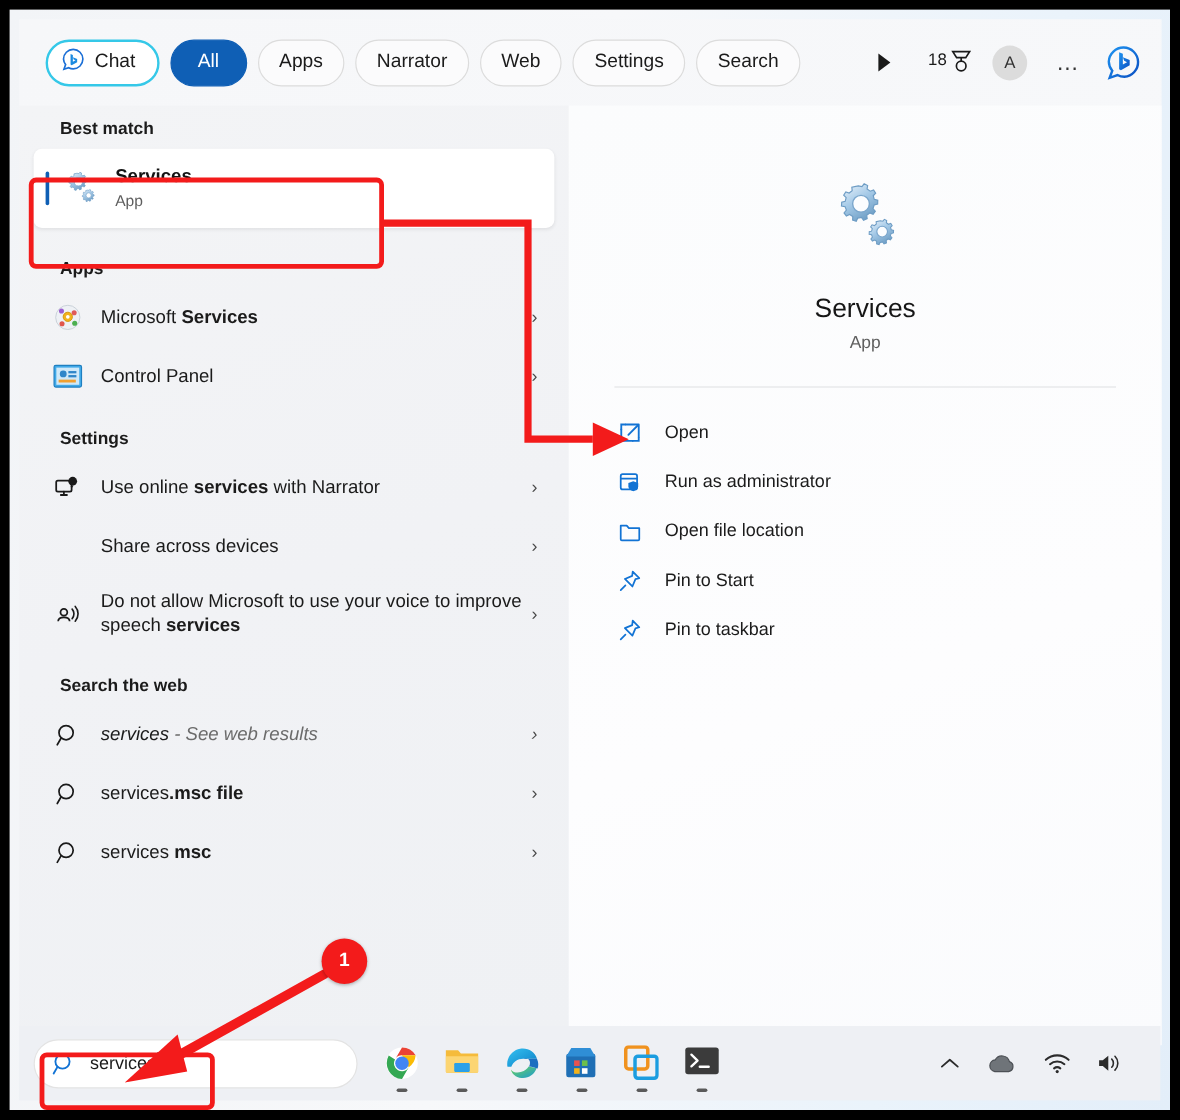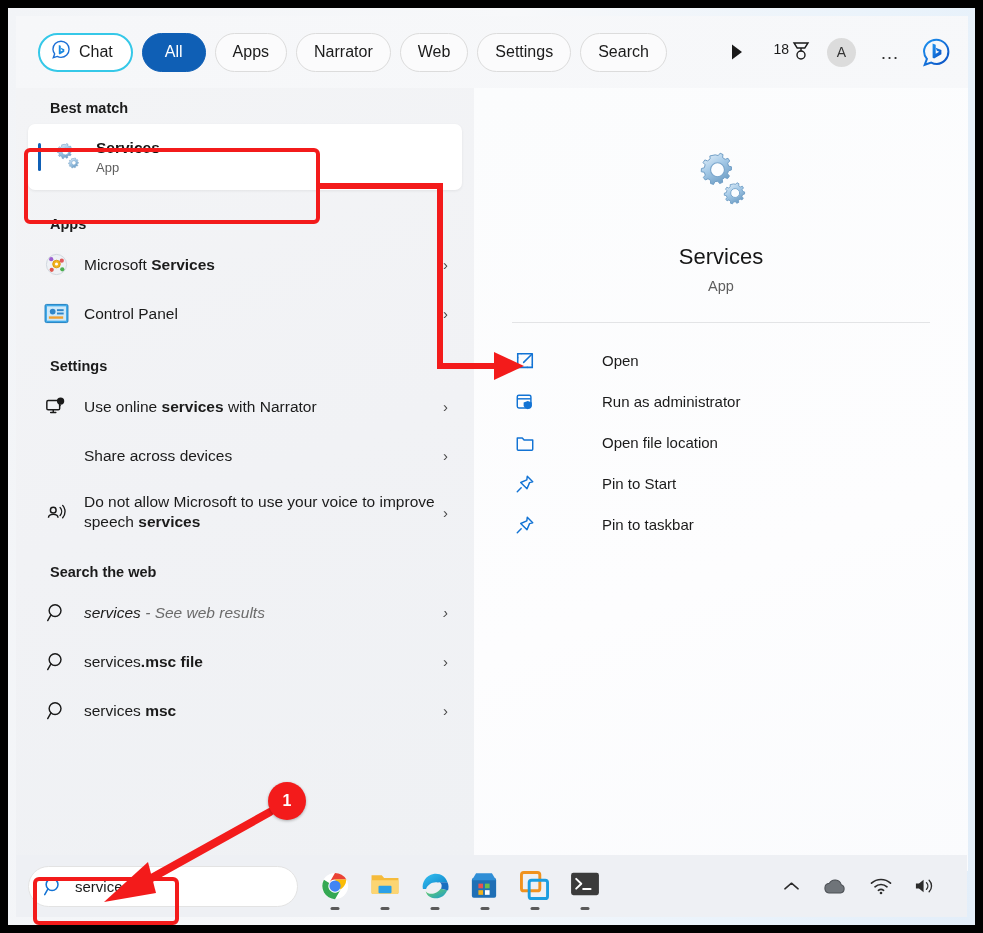--- a/index.html
+++ b/index.html
@@ -219,21 +219,20 @@
     height: 1px; background: #e3e4e6;
     margin: 28px 38px 0 38px;
   }
   .act {
     display: flex; align-items: center;
     height: 41px;
     margin: 0 24px;
     padding-left: 16px;
     border-radius: 5px;
     cursor: pointer;
-    gap: 48px;
   }
   .act .aico {
     width: 22px; height: 22px; margin-right: 18px;
     display: flex; align-items: center; justify-content: center;
     flex: 0 0 22px;
   }
   .act .alabel { font-size: 15px; color: #1b1b1b; }
   .acts-wrap { margin-top: 17px; }
 
   

